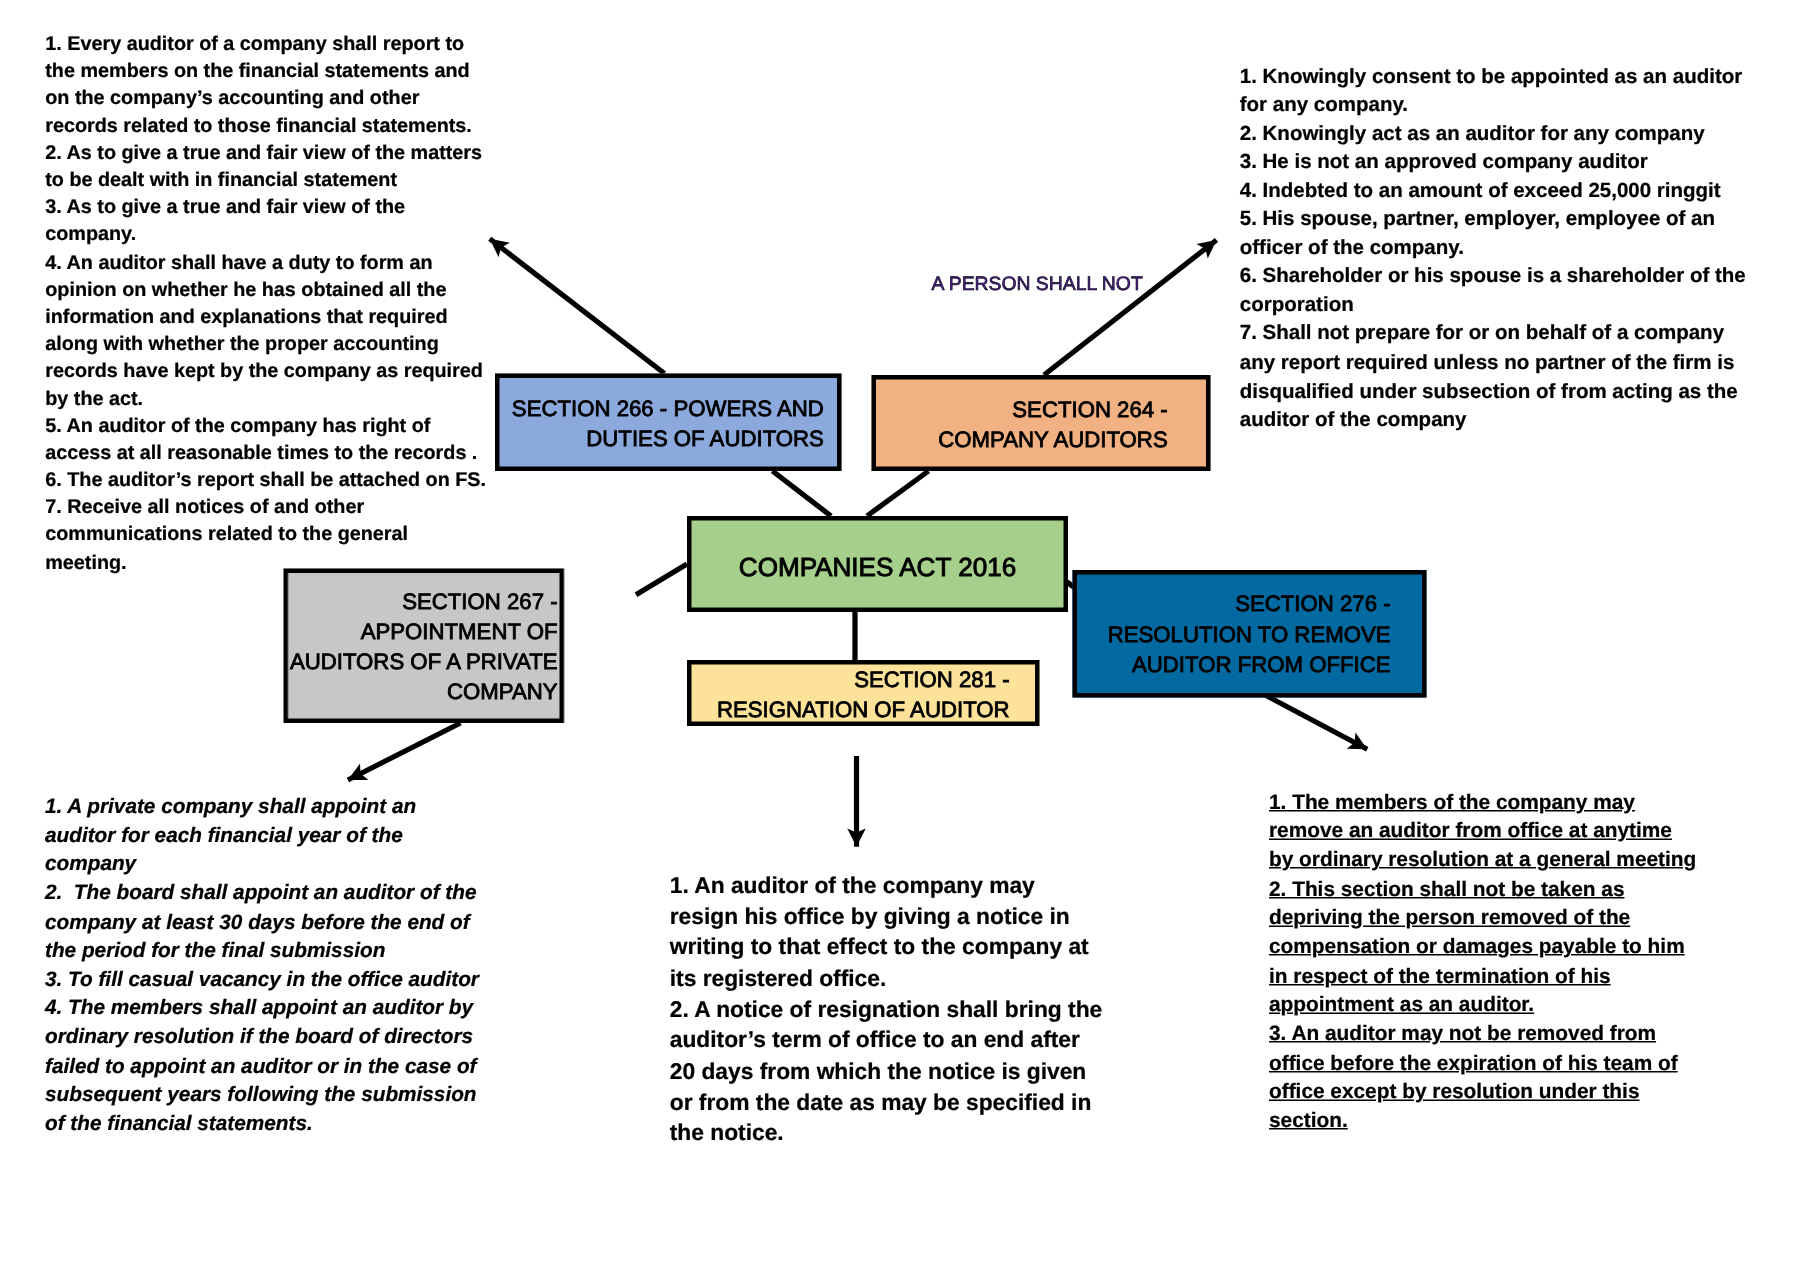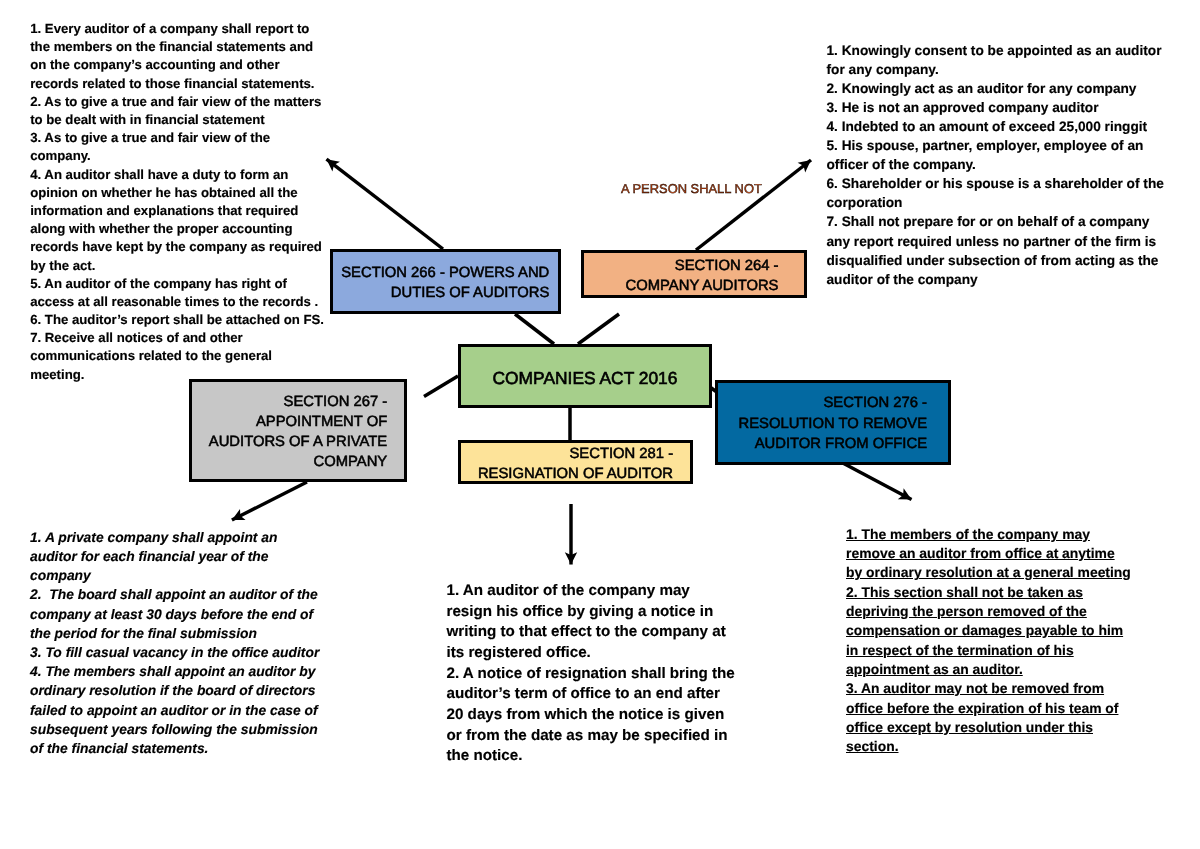--- a/index.html
+++ b/index.html
@@ -18,21 +18,21 @@
   .node.center .lbl{font-size:17.4px;top:2.7px;-webkit-text-stroke:0.62px #000;}
 
   .note{position:absolute;color:#000;font-weight:700;white-space:pre;z-index:1;
         -webkit-text-stroke:0.16px #000;transform:translateZ(0);}
   .note-s266{left:30.2px;top:20.1px;font-size:13.2px;line-height:18.18px;}
   .note-s264{left:826.5px;top:40.9px;font-size:13.68px;line-height:19.07px;}
   .note-s267{left:30px;top:527.6px;font-size:13.85px;line-height:19.23px;font-style:italic;}
   .note-s281{left:446.5px;top:581.2px;font-size:15.2px;line-height:20.64px;}
   .note-s276{left:846px;top:524.7px;font-size:13.9px;line-height:19.32px;text-decoration:underline;}
 
-  .annot{position:absolute;left:621px;top:183px;color:#c2410c;font-weight:400;
+  .annot{position:absolute;left:621px;top:183px;color:#4c1d95;font-weight:400;
          font-size:12.92px;line-height:1;letter-spacing:0;z-index:2;
          -webkit-text-stroke:0.42px #000;transform:translateZ(0);}
 </style>
 </head>
 <body>
 
 <div id="stage">
 
   <svg id="links" viewBox="0 0 1200 849" width="1200" height="849">
     <defs>
@@ -54,30 +54,30 @@
       <line x1="571" y1="504" x2="571" y2="564.5"></line>
       <line x1="839" y1="461" x2="911.5" y2="499.5"></line>
     </g>
   </svg>
 
   <div class="node" style="left: 329.5px; top: 249px; width: 231.5px; height: 65px; background-color: rgb(140, 169, 221);">
     <span class="lbl">SECTION 266 - POWERS AND
 DUTIES OF AUDITORS</span>
   </div>
 
-  <div class="node" style="left: 581px; top: 250px; width: 226px; height: 48px; background-color: rgb(242, 177, 131); padding-left: 16px;">
+  <div class="node" style="left: 581px; top: 250px; width: 226px; height: 64px; background-color: rgb(242, 177, 131); padding-left: 16px;">
     <span class="lbl">SECTION 264 -
 COMPANY AUDITORS</span>
   </div>
 
   <div class="node center" style="left: 458px; top: 343.5px; width: 254px; height: 64px; background-color: rgb(166, 207, 139);">
     <span class="lbl">COMPANIES ACT 2016</span>
   </div>
 
-  <div class="node" style="left: 189px; top: 378.5px; width: 218px; height: 103.5px; background-color: rgb(199, 199, 199);">
+  <div class="node" style="left: 189px; top: 378.5px; width: 187px; height: 103.5px; background-color: rgb(199, 199, 199);">
     <span class="lbl">SECTION 267 -
 APPOINTMENT OF
 AUDITORS OF A PRIVATE
 COMPANY</span>
   </div>
 
   <div class="node" style="left: 458px; top: 440px; width: 235px; height: 44px; background-color: rgb(253, 227, 153);">
     <span class="lbl">SECTION 281 -
 RESIGNATION OF AUDITOR</span>
   </div>

